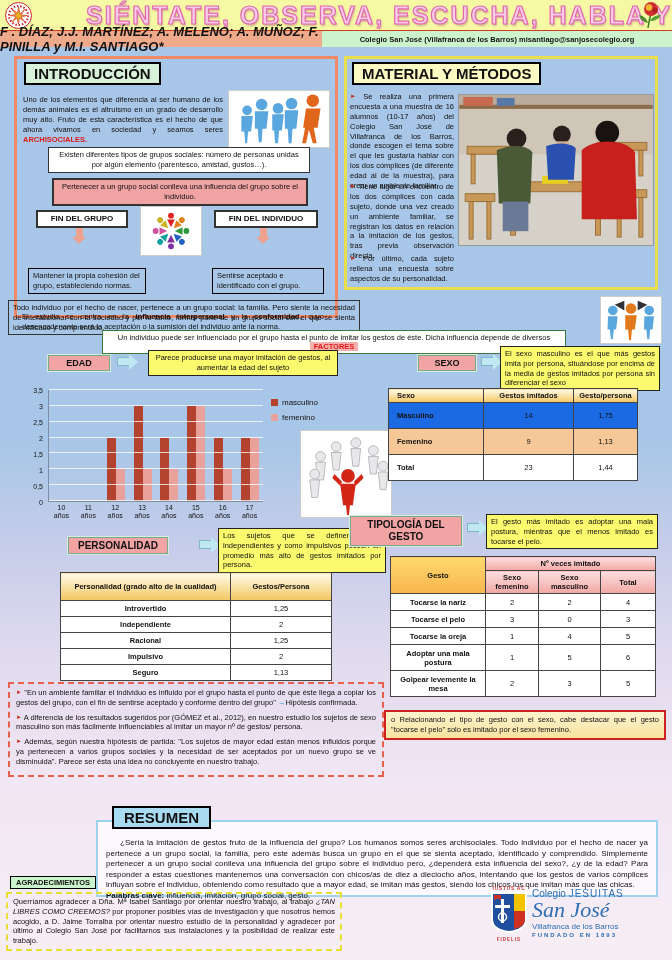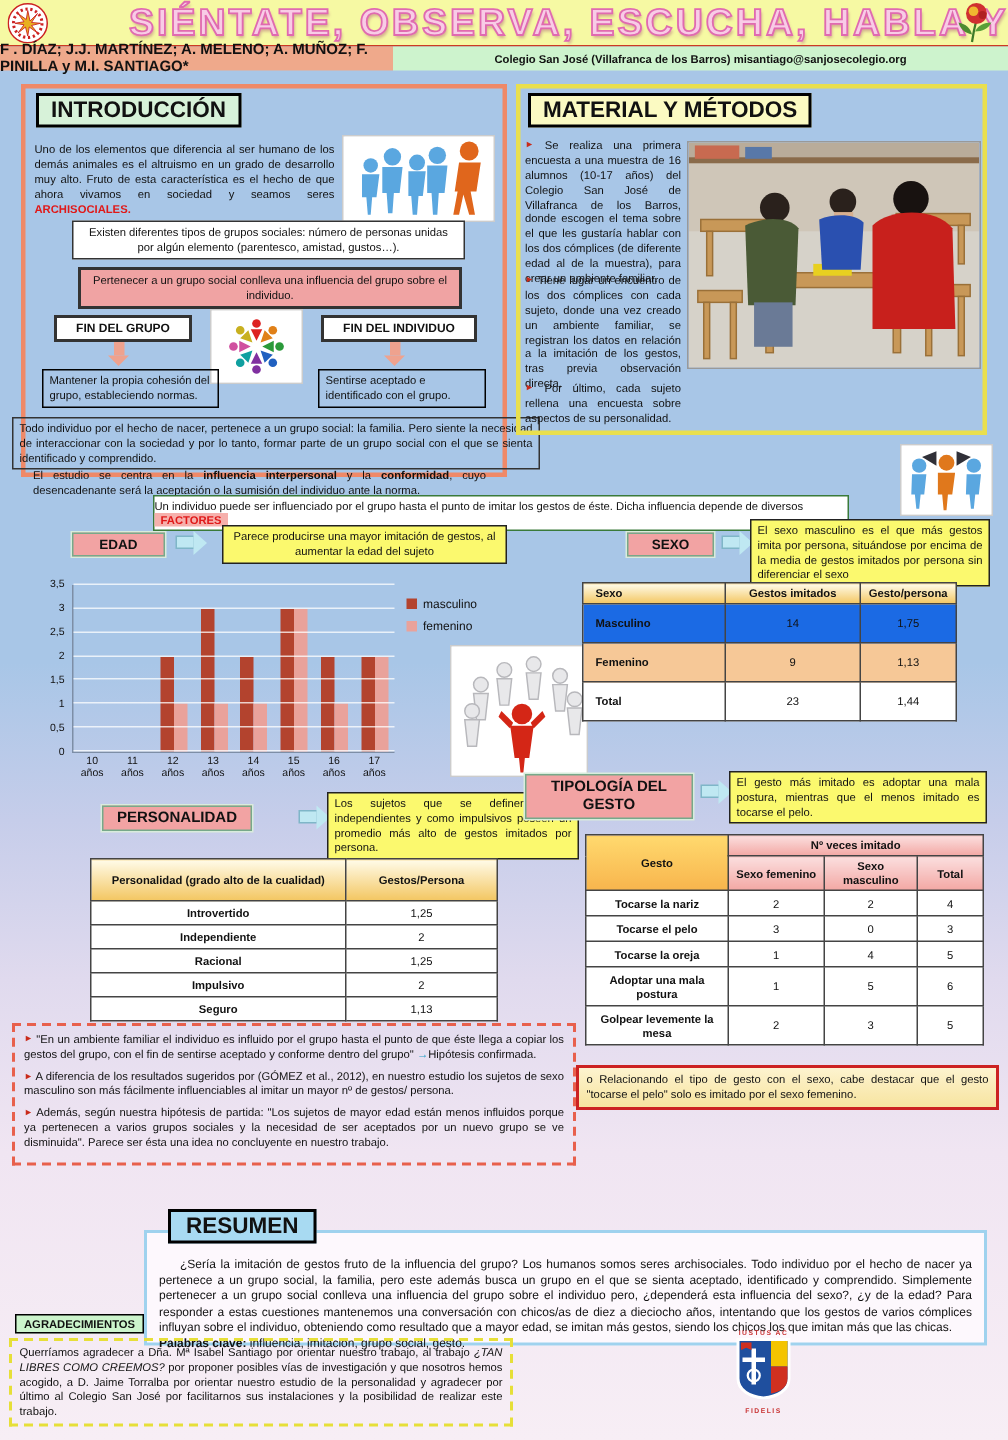--- a/index.html
+++ b/index.html
@@ -13,28 +13,28 @@
   
   .titlebar { left:0; top:0; width:672px; height:30px; background:#f6f9a3; }
   .title {
     left:86px; top:1px; width:540px; text-align:center;
     font-size:25px; font-weight:bold; letter-spacing:2px;
     color:#f8cce6; -webkit-text-stroke:1.2px #e databind06ab0; -webkit-text-stroke:1.2px #e06ab0;
     text-shadow:1px 2px 2px rgba(150,40,110,.35);
     white-space:nowrap;
   }
   .bylinebar { left:0; top:30px; width:672px; height:17px; display:flex; border-top:1.5px solid #cc3b22; }
-  .authors { width:262px; background:#efa98b; font-size:10px; font-weight:bold; display:flex; align-items:center; justify-content:center; }
+  .authors { width:322px; background:#efa98b; font-size:13px; font-weight:bold; display:flex; align-items:center; justify-content:center;font-style:italic; }
   .affil { flex:1; background:#cdf3cd; font-size:7.5px; font-weight:bold; display:flex; align-items:center; justify-content:center; }
   
   .sechead { display:inline-block; background:#d7f2d9; border:2px solid #000; font-weight:bold; font-size:15px; padding:1px 8px; }
   .note { background:#fbf96e; border:1.5px solid #222; font-size:7.5px; text-align:center; padding:2px 4px; line-height:1.3; }
   .taglabel { background:#f2a3a3; border:1px solid #77a98a; box-shadow:0 0 0 1px #d9ecdc; font-weight:bold; font-size:9px; text-align:center; padding:2px 4px; }
   .whitebox { background:#fff; border:1.5px solid #333; font-size:7.5px; text-align:center; padding:2px 4px; line-height:1.3; }
-  .plainbox { border:1.5px solid #333; font-size:7.5px; padding:2px 4px; line-height:1.3; }
+  .plainbox { border:1.5px solid #333; font-size:7.5px; padding:2px 4px; line-height:1.3;margin-top:22px; }
   .p { font-size:7.5px; line-height:1.32; text-align:justify; }
   .red { color:#e01818; font-weight:bold; }
   .rb { color:#c92a1a; font-size:6px; vertical-align:1px; }
   .imgbox { background:#fff; border:1px solid #ccc; }
   
   .rarrow { width:11px; height:7px; background:#bfe8f2; box-shadow:0 0 0 1px #7fb6c8; }
   .rarrow::after { content:""; position:absolute; left:11px; top:-4.5px; border-top:8px solid transparent; border-bottom:8px solid transparent; border-left:9px solid #bfe8f2; }
   .darrow { width:7px; height:9px; background:#efa28e; }
   .darrow::after { content:""; position:absolute; top:9px; left:-4px; border-left:7.5px solid transparent; border-right:7.5px solid transparent; border-top:7px solid #efa28e; }
   
@@ -251,21 +251,21 @@
     </g>
     <g fill="#303038">
         <path d="M14 8 L24 4 L24 14 Z"></path>
         <path d="M48 8 L38 4 L38 14 Z"></path>
       </g>
     <g fill="#e0781c">
         <circle cx="31" cy="12" r="5.5"></circle>
         <path d="M25 19 h12 l-2 15 h-3 l-1 11 h-2 l-1 -11 h-3 Z"></path>
       </g>
   </svg>
-  <div class="abs" style="left:102px;top:330px;width:464px;background:#fff;border:1.5px solid #3a7a3a;font-size:7.5px;padding:2px 0;">
+  <div class="abs" style="left:102px;top:330px;width:464px;background:#fff;border:1.5px solid #3a7a3a;font-size:7.5px;padding:2px 12px;text-align:center">
     <span>Un individuo puede ser influenciado por el grupo hasta el punto de imitar los gestos de éste. Dicha influencia depende de diversos </span><span style="background:#f6b0ac;padding:0 4px" class="red">FACTORES</span>
   </div>
 
   <div class="abs taglabel" style="left:48px;top:355px;width:62px">EDAD</div>
   <div class="abs rarrow" style="left:118px;top:358px"></div>
   <div class="abs note" style="left:148px;top:350px;width:190px">Parece producirse una mayor imitación de gestos, al aumentar la edad del sujeto</div>
 
   <div class="abs chart">
     <div class="yaxis">
         <div class="ytick" style="bottom: 0%;">0</div>
@@ -453,21 +453,21 @@
   <div class="abs taglabel" style="left:350px;top:516px;width:112px;font-size:10px;line-height:1.2">TIPOLOGÍA DEL GESTO</div>
   <div class="abs rarrow" style="left:468px;top:524px"></div>
   <div class="abs note" style="left:486px;top:514px;width:172px;text-align:justify">El gesto más imitado es adoptar una mala postura, mientras que el menos imitado es tocarse el pelo.</div>
   <table class="abs" style="left:390px;top:556px;width:266px">
     <tbody>
         <tr>
       <th class="hdr-orange" rowspan="2" style="width:95px">Gesto</th>
       <th class="hdr-pink" colspan="3" style="height:13px">Nº veces imitado</th>
     </tr>
     <tr>
-      <th class="hdr-pink" style="width:64px">Sexo femenino</th>
+      <th class="hdr-pink" style="width:53px">Sexo femenino</th>
       <th class="hdr-pink" style="width:62px">Sexo masculino</th>
       <th class="hdr-pink">Total</th>
     </tr>
     <tr>
           <td class="bold" style="height:17px">Tocarse la nariz</td>
           <td>2</td>
           <td>2</td>
           <td>4</td>
         </tr>
     <tr>
@@ -524,15 +524,21 @@
         <path d="M2 2 h34 v26 c0 8 -8 12 -17 13 C10 40 2 36 2 28 Z" fill="#1f4f9e" stroke="#fff" stroke-width="2"></path>
         <rect x="24" y="3" width="11" height="17" fill="#f4c400"></rect>
         <path d="M24 20 h11 v8 c0 6 -5 9 -11 10 Z" fill="#d03020"></path>
         <rect x="11" y="8" width="3" height="24" fill="#fff"></rect>
           <rect x="5" y="14" width="15" height="3" fill="#fff"></rect>
         <circle cx="12.5" cy="26" r="4" fill="none" stroke="#fff" stroke-width="1.5"></circle>
         <path d="M4 4 h7 v5 l-3.5 -1.5 L4 9 Z" fill="#d03020"></path>
       </svg>
       <div class="motto">FIDELIS</div>
     </div>
+    <div class="logo-text" style="padding-top:2px">
+      <div style="font-size:10px"><span>Colegio </span><span style="letter-spacing:1px">JESUITAS</span></div>
+      <div class="logo-name">San José</div>
+      <div style="font-size:8px;margin-top:1px">Villafranca de los Barros</div>
+      <div style="font-size:6px;letter-spacing:2px;font-weight:bold;margin-top:1px">FUNDADO EN 1893</div>
+    </div>
   </div>
 
 </div>
 
 </body></html>

